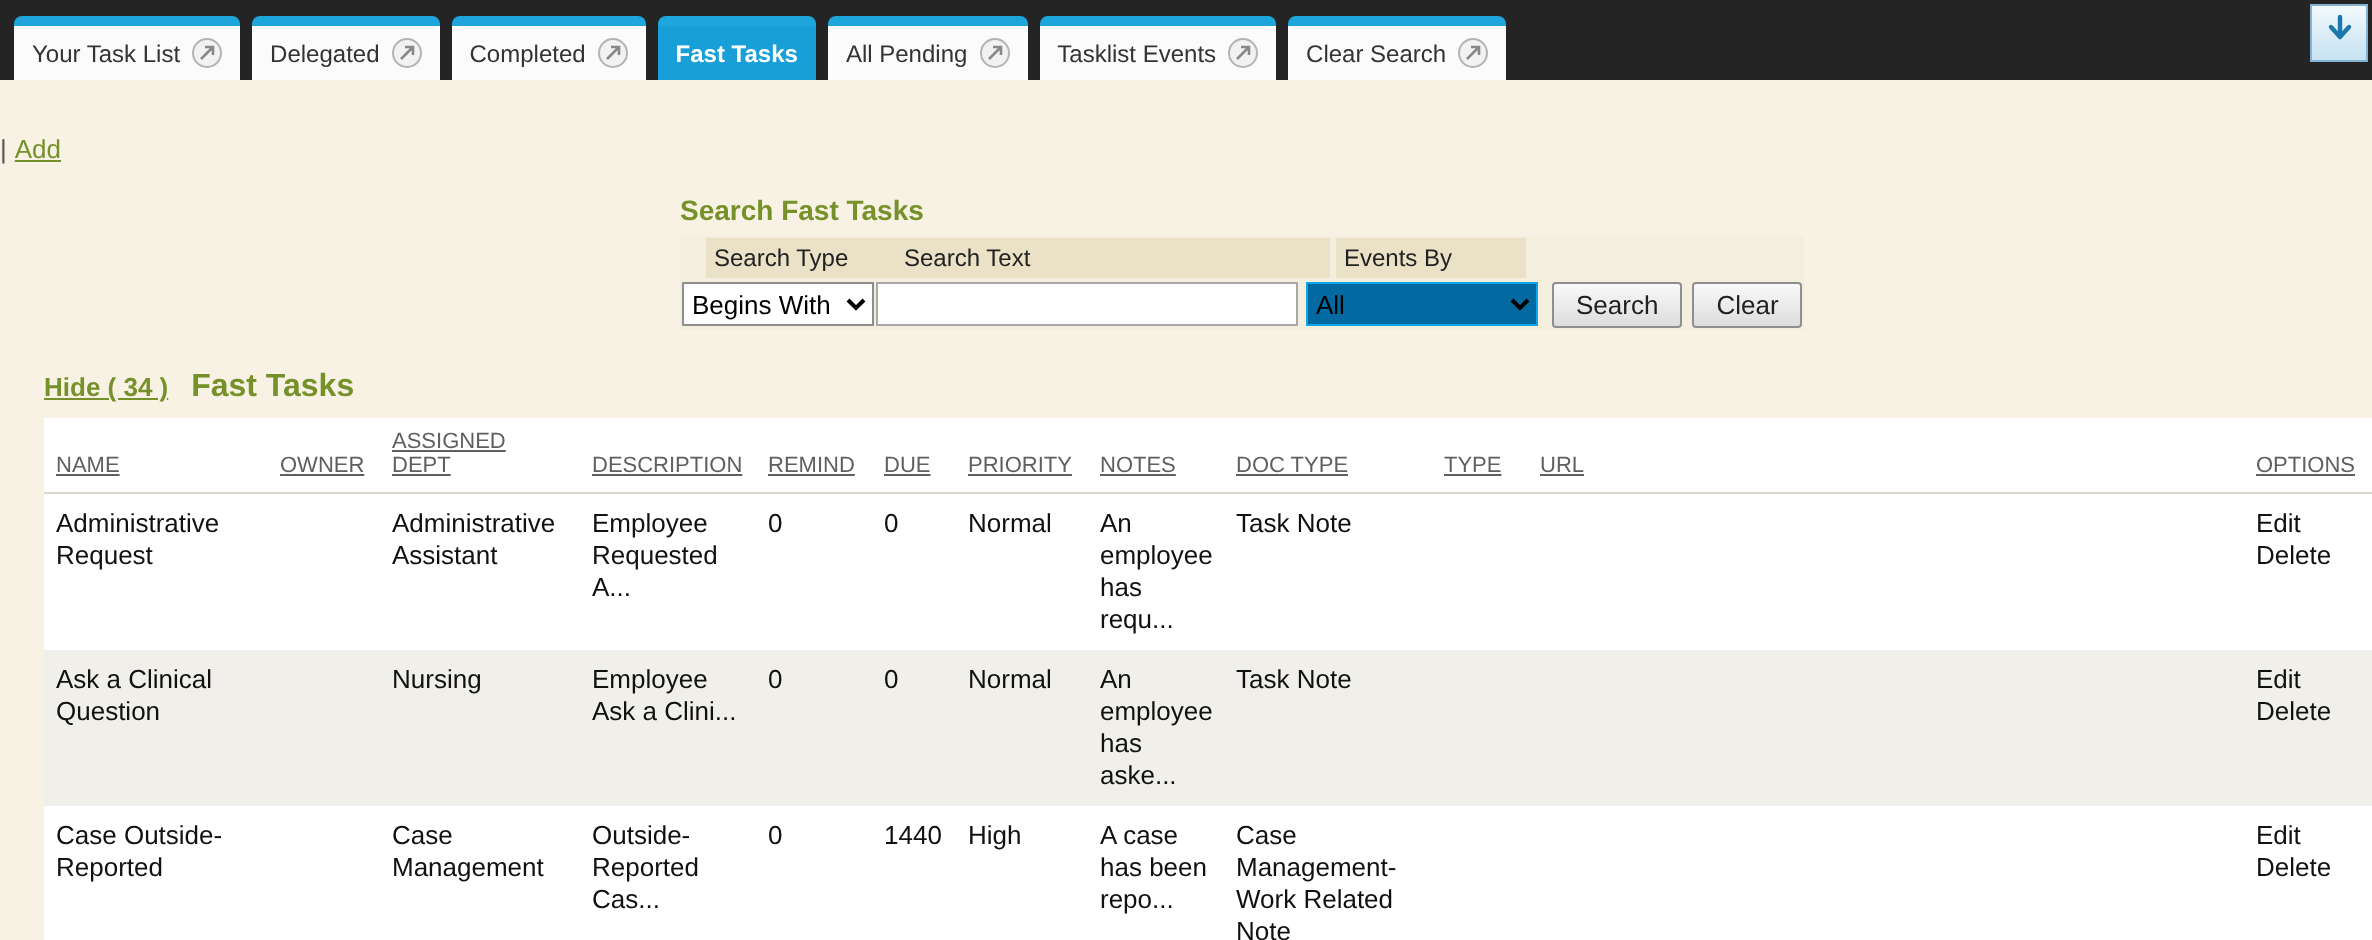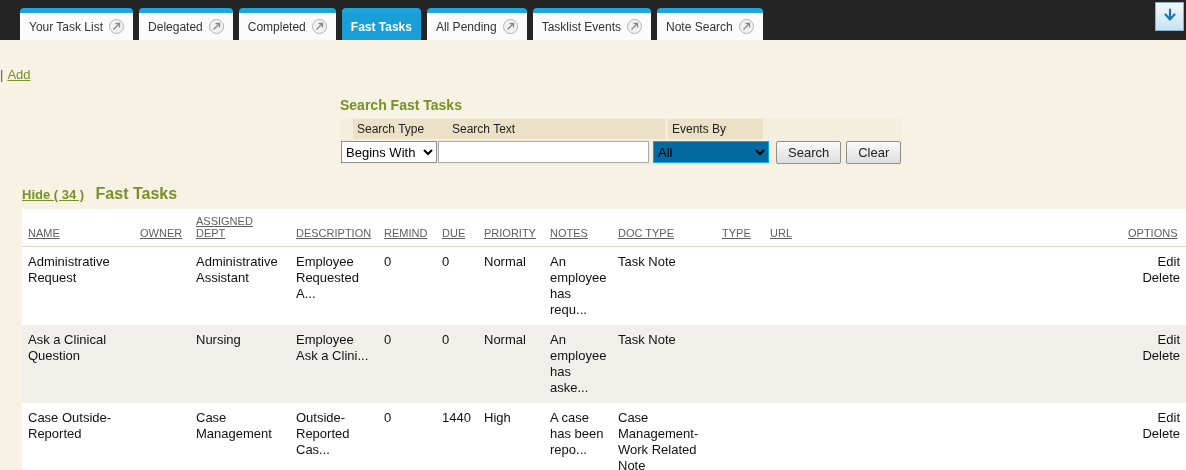--- a/index.html
+++ b/index.html
@@ -10,21 +10,21 @@
     color: #1a1a1a;
     position: relative;
   }
 
   
   .tabbar {
     background: #242424;
     height: 40px;
     display: flex;
     align-items: flex-end;
-    padding: 0 56px 0 20px;
+    padding: 0 56px 0 7px;
     position: relative;
   }
   .tab {
     display: flex;
     flex-direction: column;
     margin-right: 6px;
     border-radius: 4px 4px 0 0;
     overflow: hidden;
     cursor: pointer;
     flex: none;
@@ -133,21 +133,21 @@
     cursor: pointer;
   }
   .task-table thead th span { text-decoration: underline; }
   .task-table tbody td {
     vertical-align: top;
     padding: 7px 6px;
     line-height: 16px;
     color: #111;
   }
   .task-table tbody tr.alt { background: #f0efe9; }
-  .opt-link { display: block; color: #111; text-decoration: none; cursor: pointer; text-align: right; }
+  .opt-link { display: block; color: #111; text-decoration: none; cursor: pointer; }
 </style>
 </head>
 <body>
 
 <div class="tabbar">
 
   <div class="tab">
     <div class="tab-strip"></div>
     <div class="tab-body">
       <span>Your Task List</span>
@@ -210,21 +210,21 @@
         <svg width="9" height="9" viewBox="0 0 9 9">
             <path d="M1.5 7.5 L7 2 M3.5 1.5 H7.5 V5.5" fill="none" stroke="#888" stroke-width="1.3"></path>
           </svg>
       </span>
     </div>
   </div>
 
   <div class="tab">
     <div class="tab-strip"></div>
     <div class="tab-body">
-      <span>Note Search</span>
+      <span>Clear Search</span>
       <span class="tab-ext">
         <svg width="9" height="9" viewBox="0 0 9 9">
             <path d="M1.5 7.5 L7 2 M3.5 1.5 H7.5 V5.5" fill="none" stroke="#888" stroke-width="1.3"></path>
           </svg>
       </span>
     </div>
   </div>
 
   <div class="tab-overflow">
     <span>

